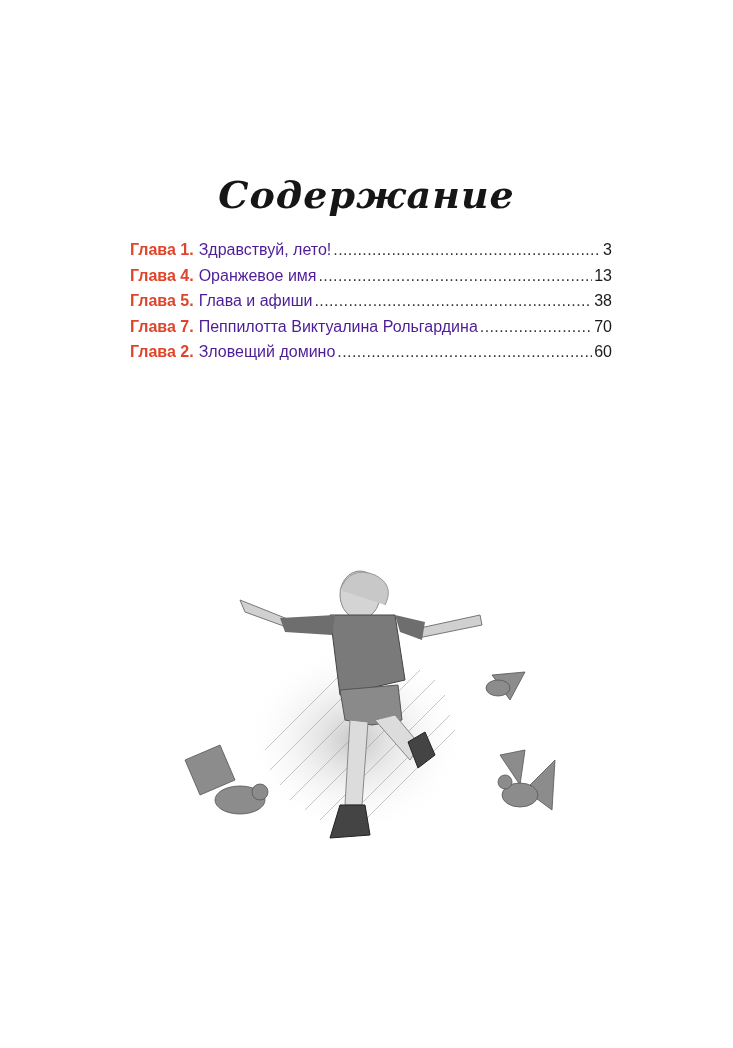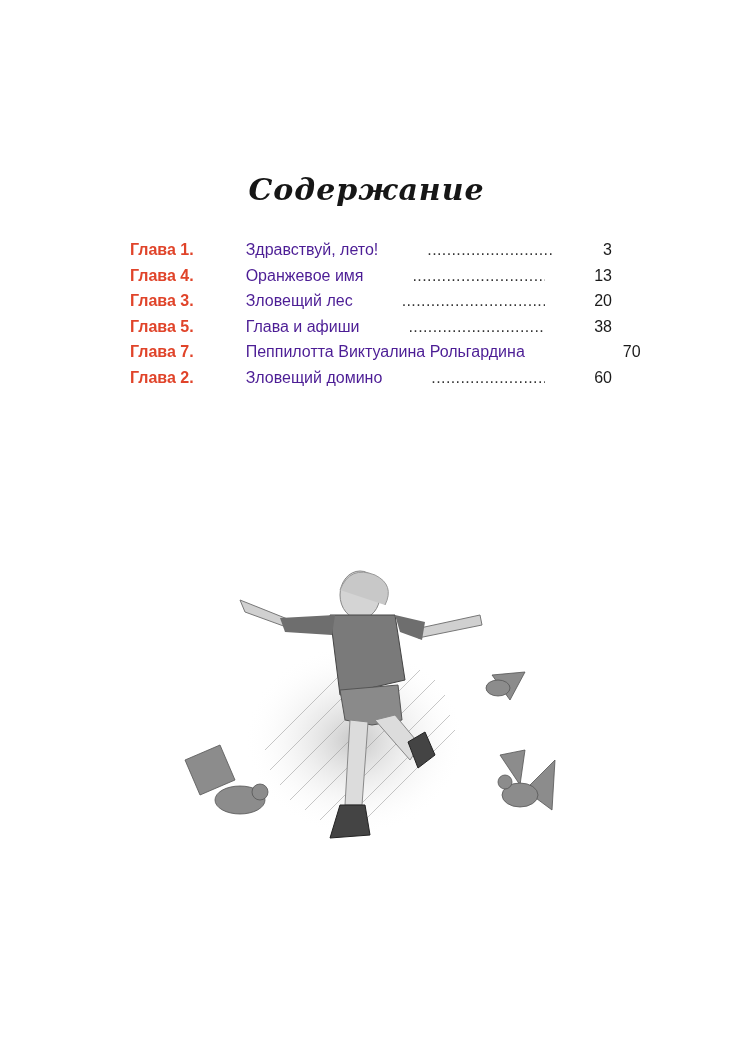--- a/index.html
+++ b/index.html
@@ -1,19 +1,19 @@
 <!DOCTYPE html>
 <html><head>
 <meta charset="utf-8">
 <style>
   html, body { margin: 0; padding: 0; background: #ffffff; }
   body { width: 733px; height: 1048px; position: relative; overflow: hidden; font-family: "Liberation Sans", sans-serif; color: #1a1a1a; }
-  .title { position: absolute; left: 0; width: 733px; top: 172px; text-align: center; font-family: "DejaVu Serif", serif; font-style: italic; font-weight: bold; font-size: 30px; letter-spacing: 1px; color: #161616; }
+  .title { position: absolute; left: 0; width: 733px; top: 172px; text-align: center; font-family: "DejaVu Serif", serif; font-style: italic; font-weight: bold; font-size: 38px; letter-spacing: 1px; color: #161616; }
   .toc { position: absolute; left: 130px; top: 241px; width: 482px; }
-  .row { display: flex; align-items: baseline; height: 25.6px; font-size: 16px; white-space: nowrap; gap: 47px; }
+  .row { display: flex; align-items: baseline; height: 25.6px; font-size: 16px; white-space: nowrap; }
   .ch { color: #e0442a; font-weight: bold; margin-right: 5px; }
   .name { color: #4c1d95; }
   .dots { flex: 1; overflow: hidden; margin: 0 2px; color: #333; }
   .dots::before { content: "................................................................................................................................................"; letter-spacing: 0.4px; }
   .page { color: #1a1a1a; }
   .illus { position: absolute; left: 180px; top: 560px; width: 380px; height: 300px; }
 </style>
 </head>
 <body>
 
@@ -24,26 +24,20 @@
       <span class="ch">Глава 1.</span>
       <span class="name">Здравствуй, лето!</span>
       <span class="dots"></span>
       <span class="page">3</span>
     </div>
   <div class="row">
       <span class="ch">Глава 4.</span>
       <span class="name">Оранжевое имя</span>
       <span class="dots"></span>
       <span class="page">13</span>
-    </div>
-  <div class="row">
-      <span class="ch">Глава 3.</span>
-      <span class="name">Зловещий лес</span>
-      <span class="dots"></span>
-      <span class="page">20</span>
     </div>
   <div class="row">
       <span class="ch">Глава 5.</span>
       <span class="name">Глава и афиши</span>
       <span class="dots"></span>
       <span class="page">38</span>
     </div>
   <div class="row">
       <span class="ch">Глава 7.</span>
       <span class="name">Пеппилотта Виктуалина Рольгардина</span>

